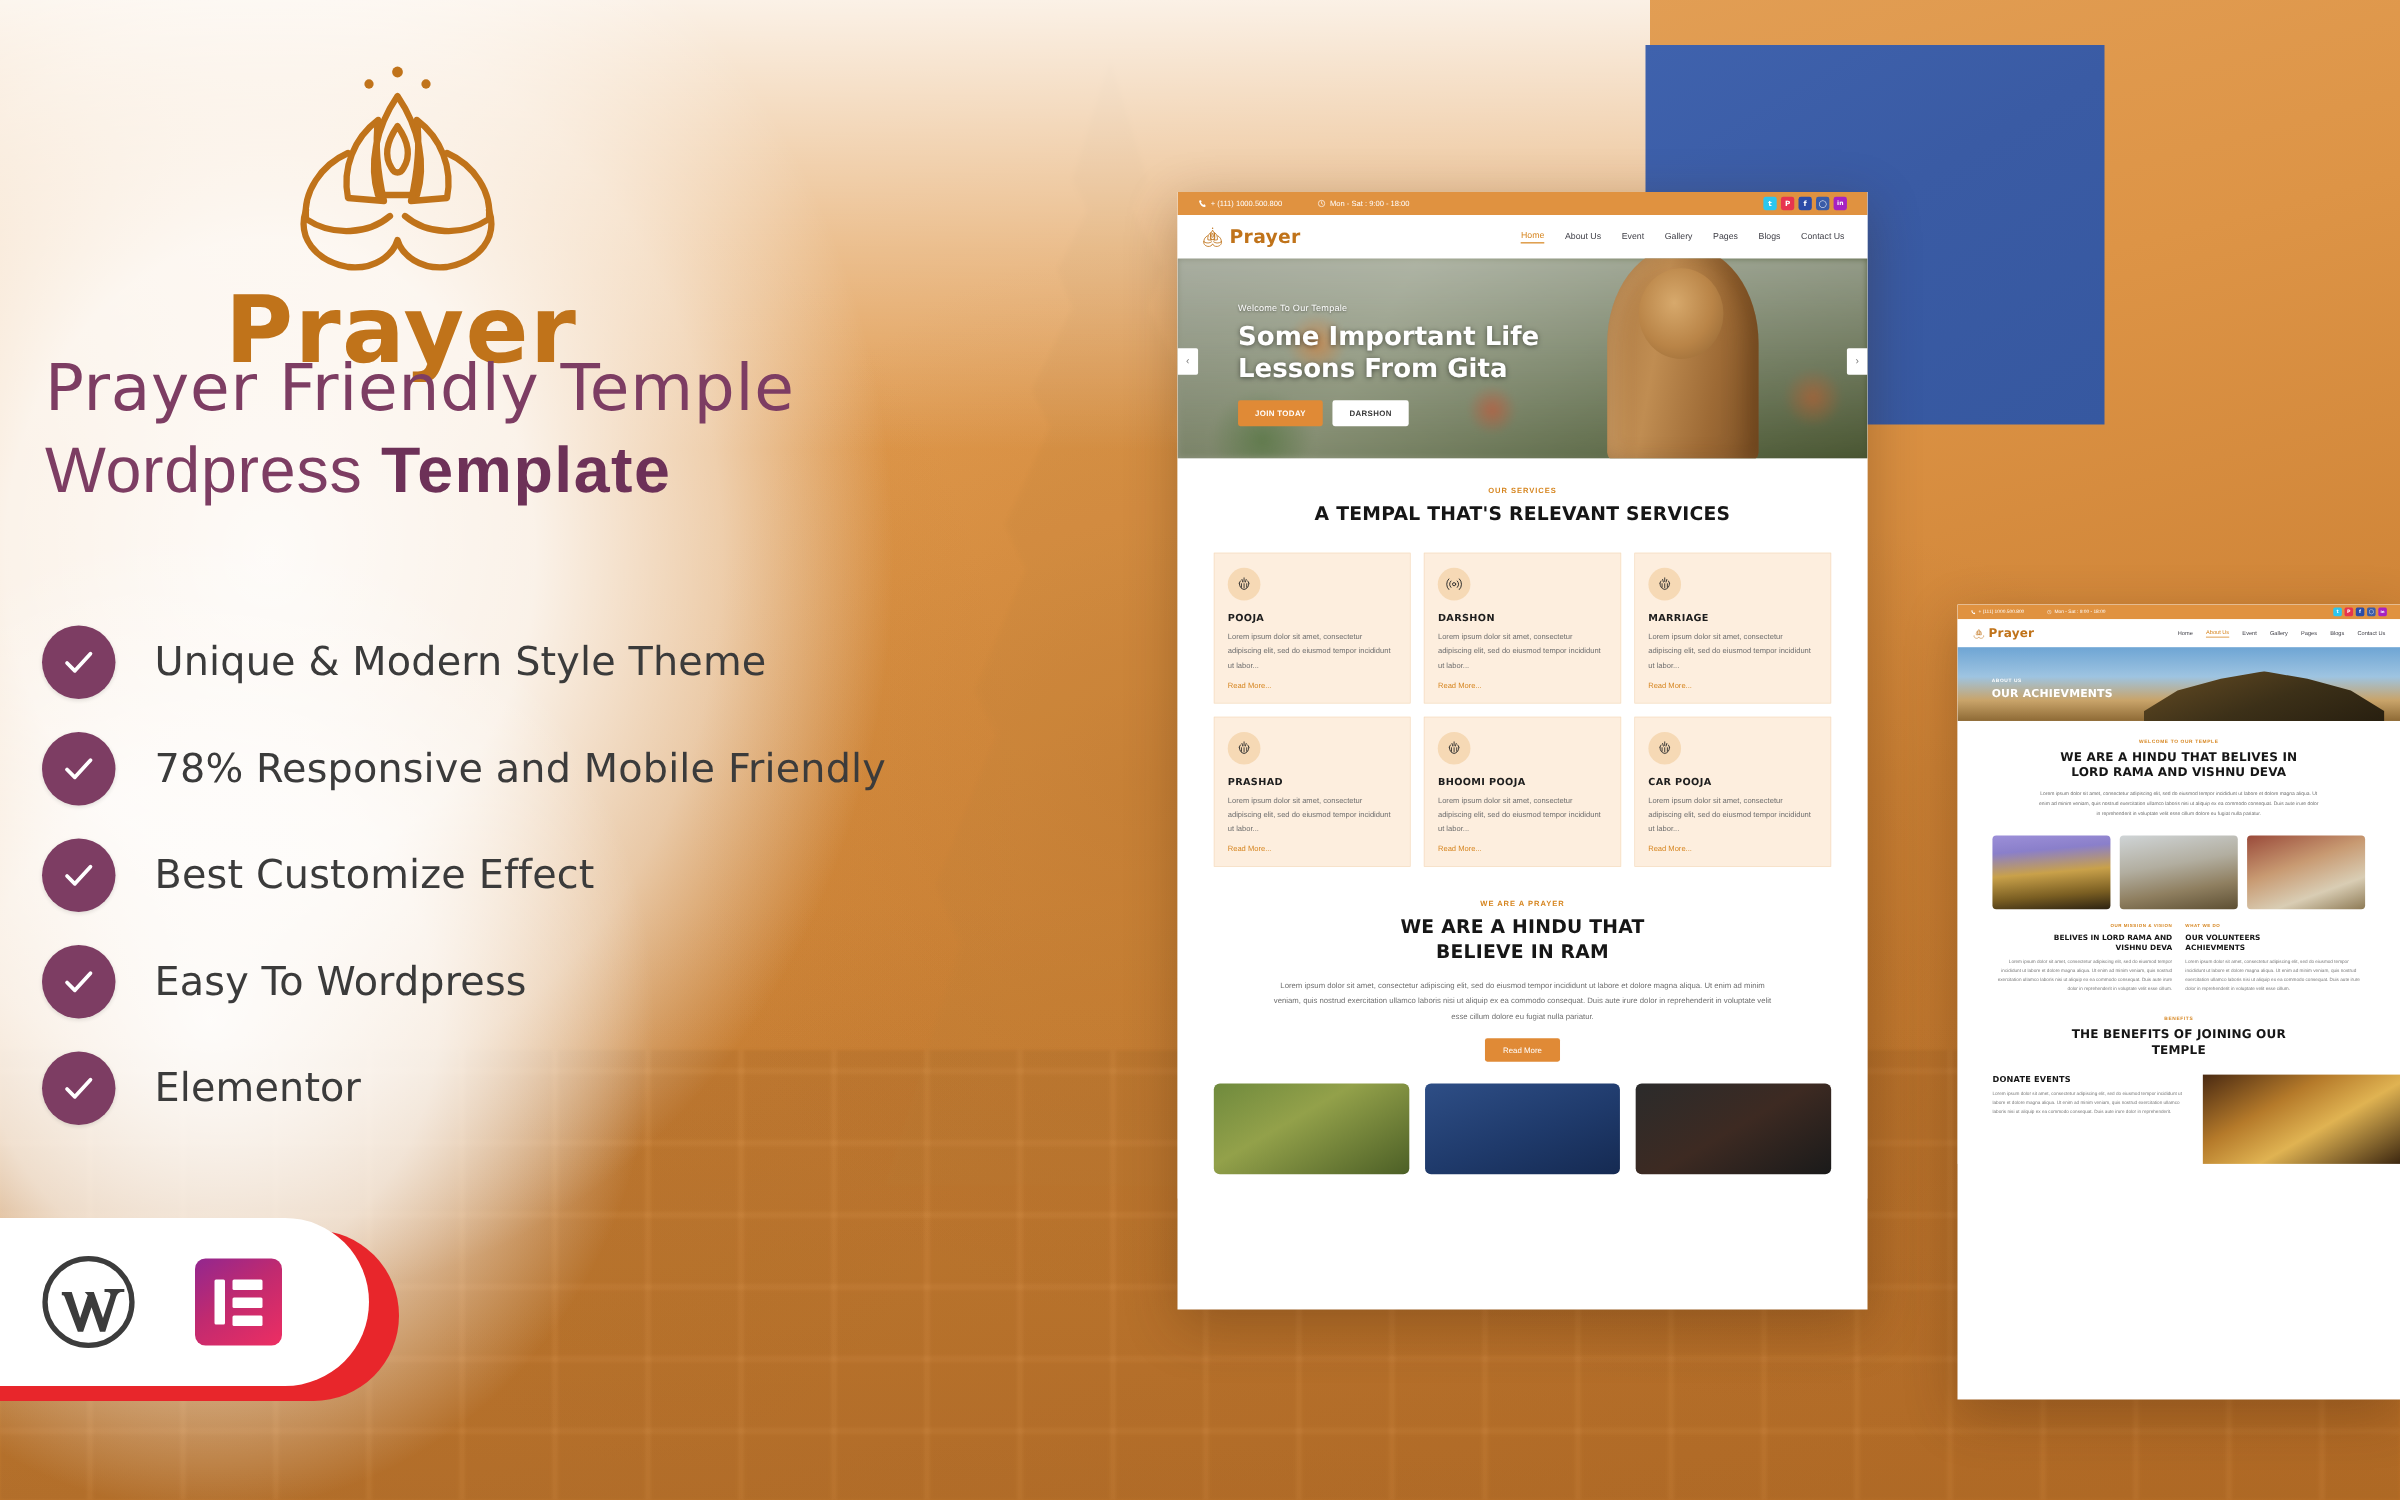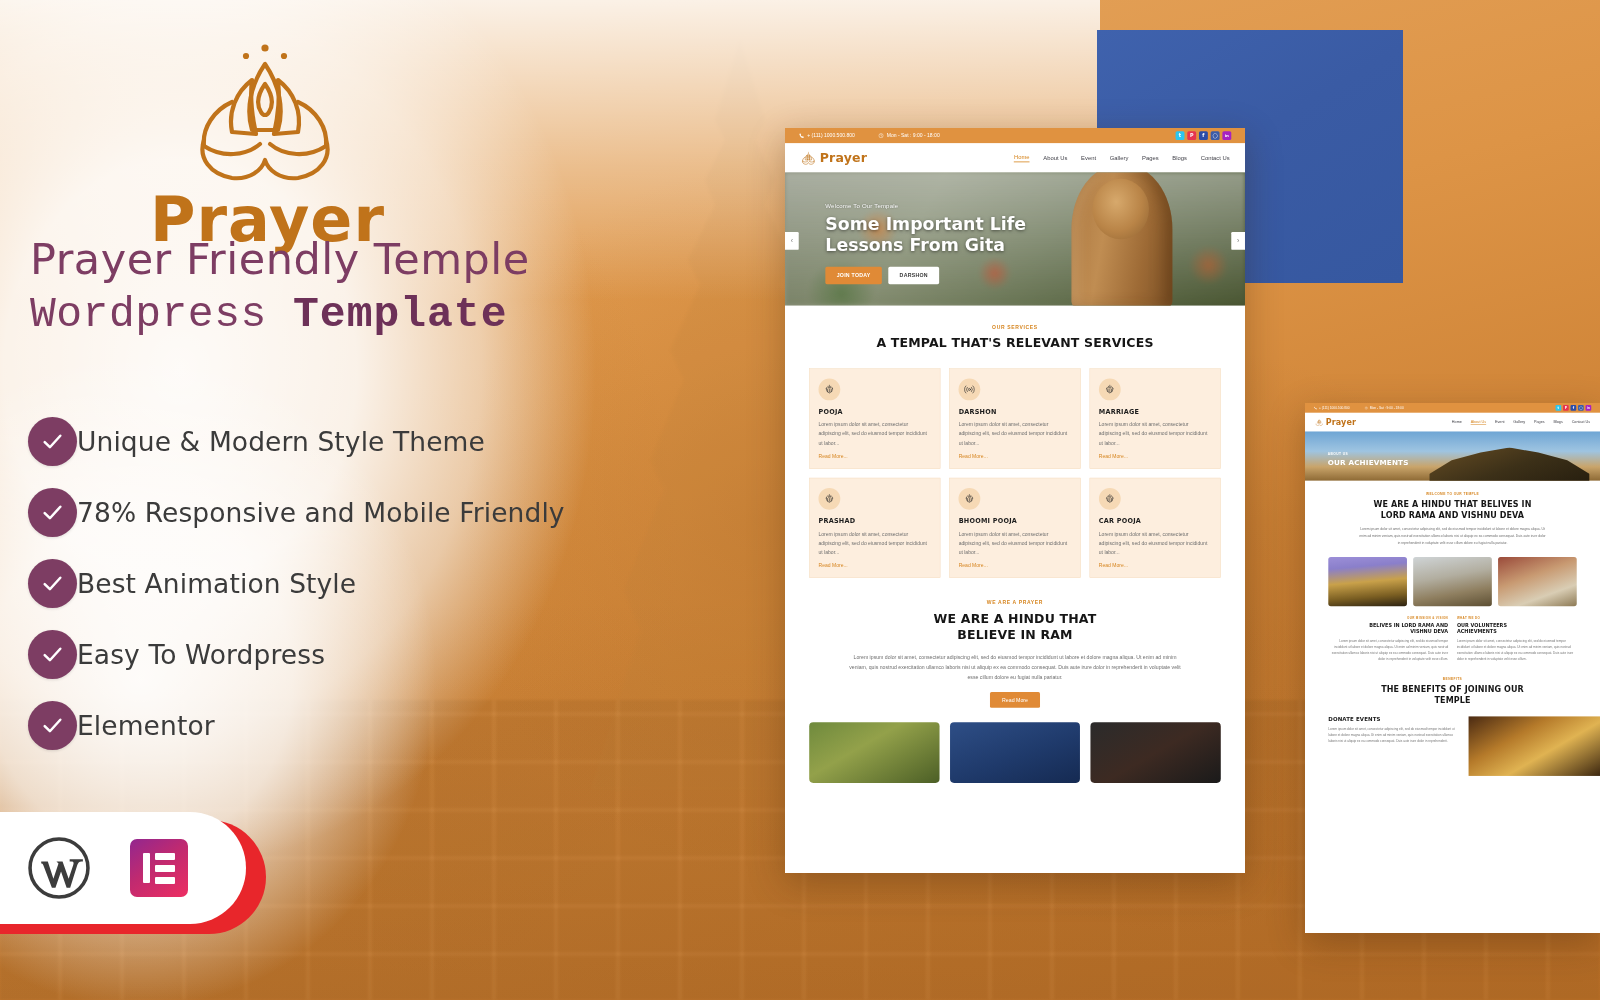--- a/index.html
+++ b/index.html
@@ -60,36 +60,36 @@
     line-height: 1;
   }
 
   .headline { position: absolute; left: 30px; top: 232px; width: 740px; }
   .headline .l1 {
     font-family: "DejaVu Sans", sans-serif;
     font-size: 43px; font-weight: 400; color: #7d3d63; line-height: 1.28;
     letter-spacing: .5px;
   }
   .headline .l2 {
-    font-family: Liberation Mono, monospace;
+    font-family: Liberation Sans, sans-serif;
     font-size: 43px; font-weight: 400; color: #7d3d63; line-height: 1.28;
     letter-spacing: .5px;
   }
   .headline .l2 b { font-weight: 700; color: #6d3158; letter-spacing: 1px; }
 
   .features { position: absolute; left: 28px; top: 406px; width: 720px; }
   .feat-row { display: flex; align-items: center; height: 71px; }
   .feat-check {
     width: 49px; height: 49px; border-radius: 50%; background: #7d3d63;
     display: flex; align-items: center; justify-content: center; flex: 0 0 auto;
     box-shadow: 0 1px 3px rgba(0,0,0,.12);
   }
   .feat-check svg { display: block; }
   .feat-label {
-    font-size: 26.5px; color: #3b3b3b;
+    margin-left: 26px; font-size: 26.5px; color: #3b3b3b;
     font-family: "DejaVu Sans", sans-serif; font-weight: 400; letter-spacing: .1px;
   }
 
   
   #badge-pill { position: absolute; left: -60px; top: 812px; width: 330px; height: 122px; }
   .pill-red {
     position: absolute; left: 0; top: 8px; width: 326px; height: 114px;
     background: #e8262b; border-radius: 0 60px 60px 0;
   }
   .pill-white {
@@ -304,21 +304,21 @@
           </svg>
       </span>
       <span class="feat-label">78% Responsive and Mobile Friendly</span>
     </div>
     <div class="feat-row">
       <span class="feat-check">
         <svg width="25" height="25" viewBox="0 0 24 24">
             <path d="M4.5 12.5 L9.5 17.5 L19.5 6.5" fill="none" stroke="#fff" stroke-width="2.4" stroke-linecap="round" stroke-linejoin="round"></path>
           </svg>
       </span>
-      <span class="feat-label">Best Animation Style</span>
+      <span class="feat-label">Best Customize Effect</span>
     </div>
     <div class="feat-row">
       <span class="feat-check">
         <svg width="25" height="25" viewBox="0 0 24 24">
             <path d="M4.5 12.5 L9.5 17.5 L19.5 6.5" fill="none" stroke="#fff" stroke-width="2.4" stroke-linecap="round" stroke-linejoin="round"></path>
           </svg>
       </span>
       <span class="feat-label">Easy To Wordpress</span>
     </div>
     <div class="feat-row">

